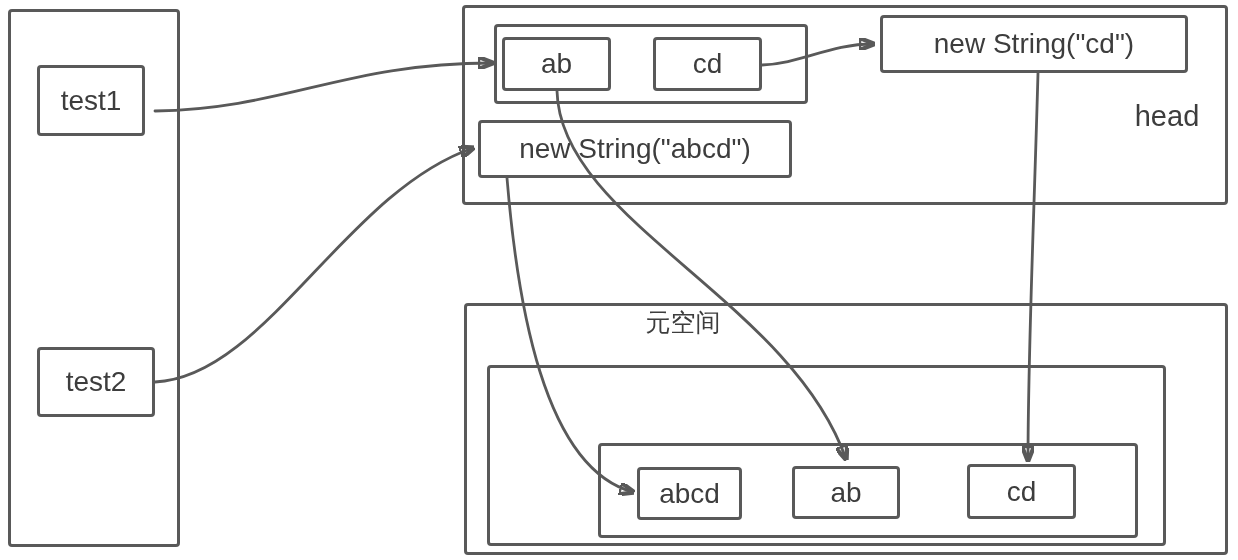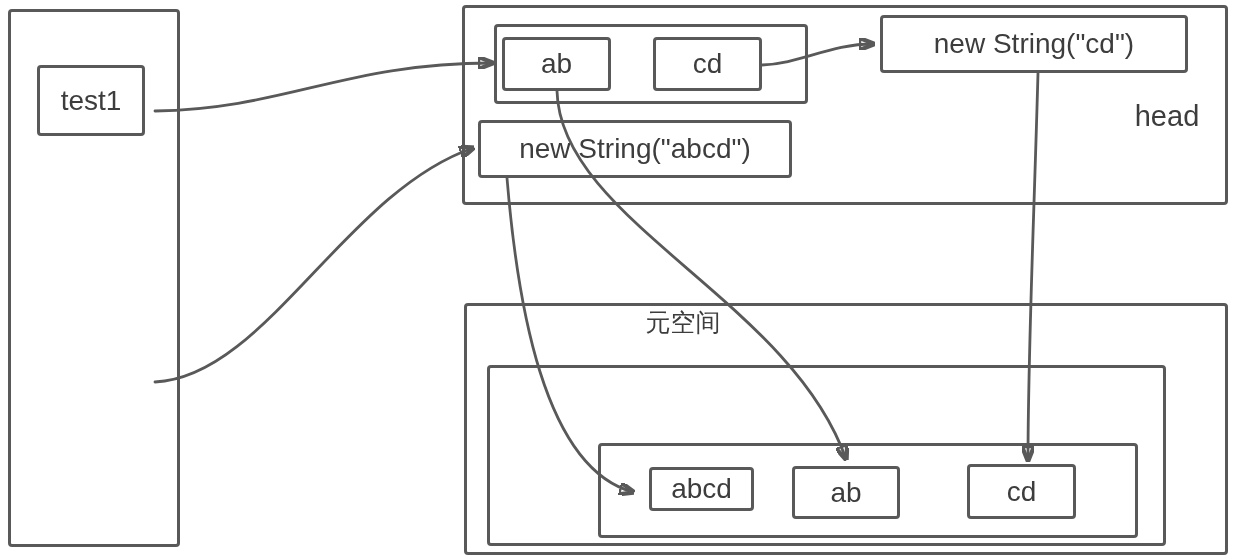--- a/index.html
+++ b/index.html
@@ -30,20 +30,23 @@
 <body>
 
 <div id="canvas">
 
   <div class="box" style="left:8px; top:9px; width:172px; height:538px;"></div>
 
   <div class="box cell" style="left:37px; top:65px; width:108px; height:71px;">
     <span>test1</span>
   </div>
 
+  <div class="box cell" style="left:37px; top:347px; width:118px; height:70px;">
+    <span>test2</span>
+  </div>
 
   <div class="box" style="left:462px; top:5px; width:766px; height:200px;"></div>
 
   <div class="floating-label" style="left:1167px; top:116px; font-size:29px;">head</div>
 
   <div class="box transparent" style="left:494px; top:24px; width:314px; height:80px;"></div>
 
   <div class="box cell" style="left:502px; top:37px; width:109px; height:54px;">
     <span>ab</span>
   </div>
@@ -62,21 +65,21 @@
 
   <div class="box" style="left:464px; top:303px; width:764px; height:252px;"></div>
 
   <div class="floating-label" style="left:683px; top:322px; font-size:25px;">元空间</div>
 
   <div class="box transparent" style="left:487px; top:365px; width:679px; height:181px;"></div>
 
 
   <div class="box transparent" style="left:598px; top:443px; width:540px; height:95px;"></div>
 
-  <div class="box cell" style="left:637px; top:467px; width:105px; height:44px;margin-left:12px;">
+  <div class="box cell" style="left:637px; top:467px; width:105px; height:53px;">
     <span>abcd</span>
   </div>
 
   <div class="box cell" style="left:792px; top:466px; width:108px; height:53px;">
     <span>ab</span>
   </div>
 
   <div class="box cell" style="left:967px; top:464px; width:109px; height:55px;">
     <span>cd</span>
   </div>

